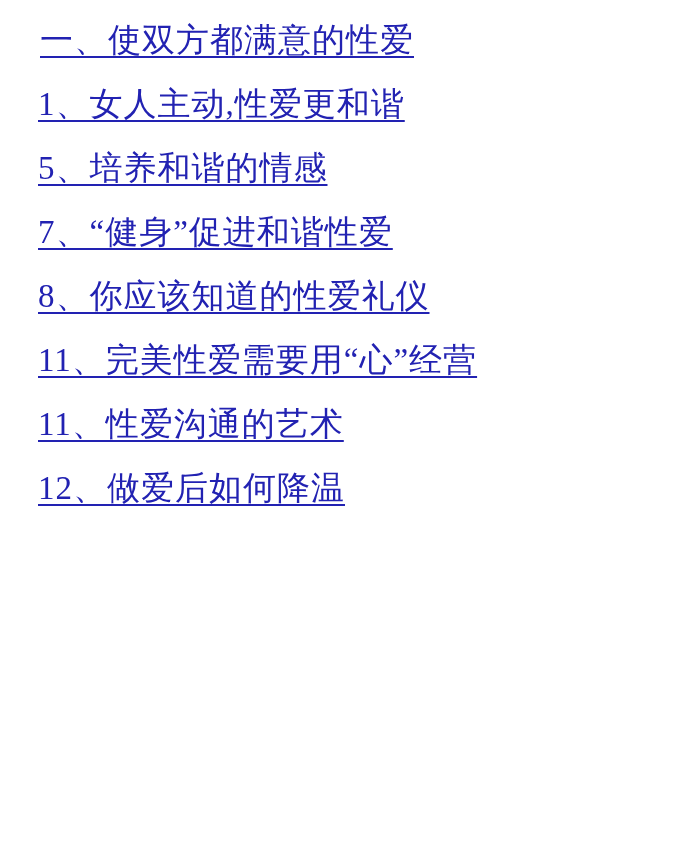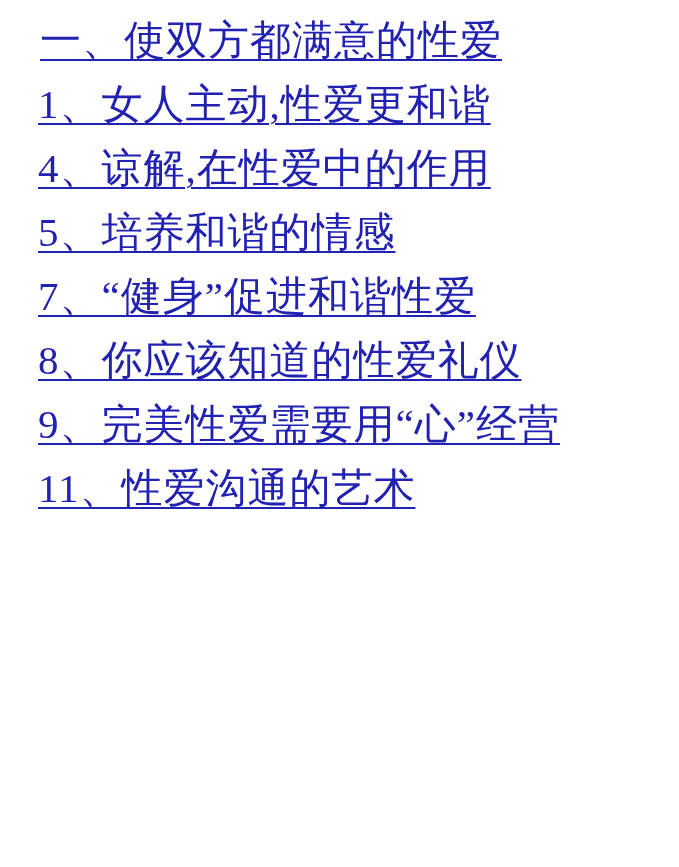--- a/index.html
+++ b/index.html
@@ -11,39 +11,39 @@
     width: 679px;
     height: 867px;
     overflow: hidden;
     font-family: "Liberation Serif", "DejaVu Serif", serif;
   }
   .toc {
     padding: 8px 0 0 38px;
   }
   .toc-link {
     display: block;
-    font-size: 41px;
+    font-size: 33px;
     line-height: 64px;
     color: var(--link-color, #2222b2);
     text-decoration: underline;
     text-decoration-thickness: 2px;
     text-underline-offset: 5px;
     white-space: nowrap;
     cursor: pointer;
     letter-spacing: 1px;
   }
   .toc-link.first {
     padding-left: 2px;
   }
 </style>
 </head>
 <body style="background: rgb(255, 255, 255);">
 
 <div class="toc">
   <a class="toc-link first">一、使双方都满意的性爱</a>
   <a class="toc-link">1、女人主动,性爱更和谐</a>
-  <a class="toc-link">4、谅解,在性爱中的作用</a>
   <a class="toc-link">5、培养和谐的情感</a>
   <a class="toc-link">7、“健身”促进和谐性爱</a>
   <a class="toc-link">8、你应该知道的性爱礼仪</a>
-  <a class="toc-link">9、完美性爱需要用“心”经营</a>
+  <a class="toc-link">11、完美性爱需要用“心”经营</a>
   <a class="toc-link">11、性爱沟通的艺术</a>
+  <a class="toc-link">12、做爱后如何降温</a>
 </div>
 
 </body></html>

